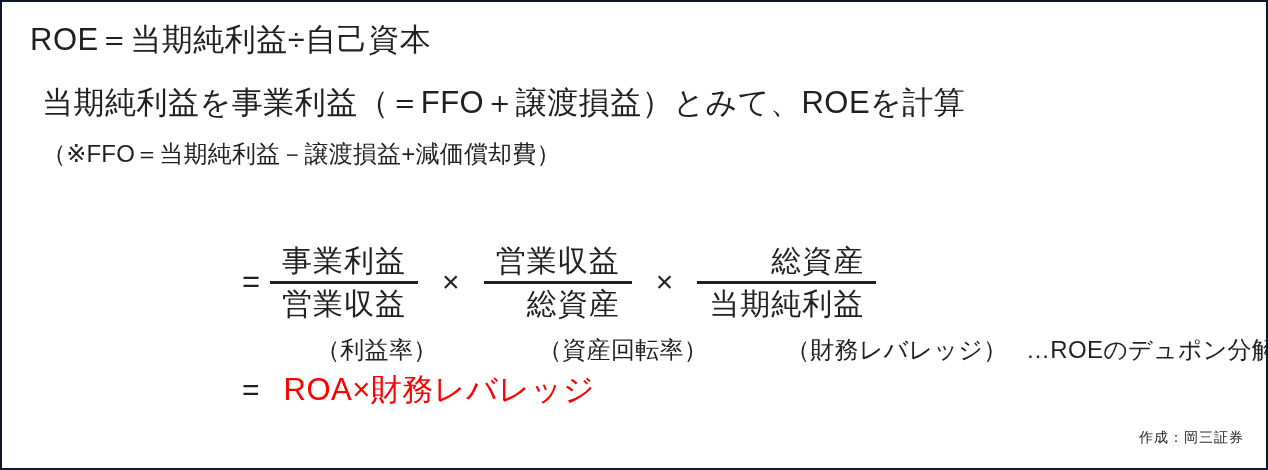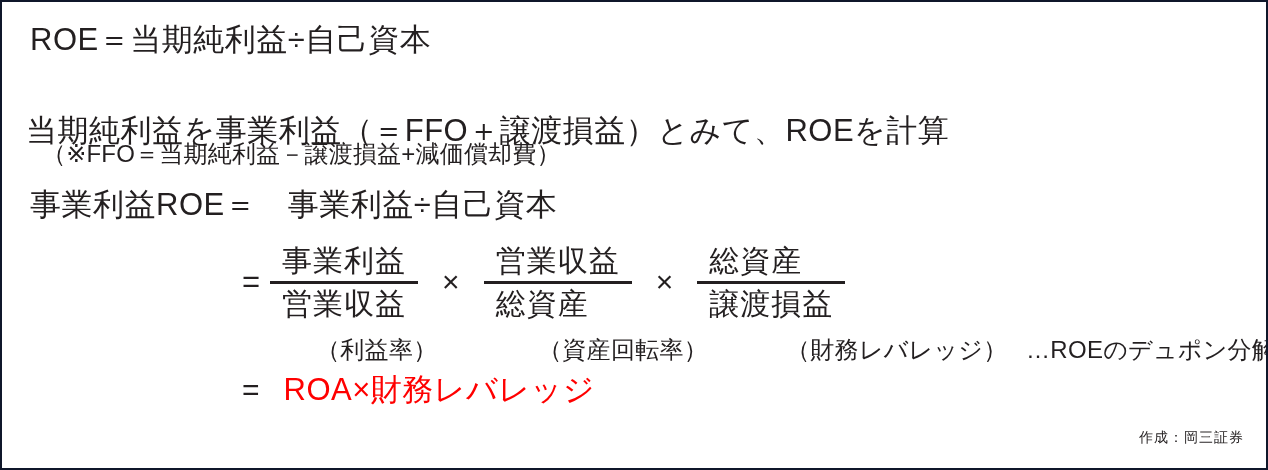--- a/index.html
+++ b/index.html
@@ -67,21 +67,21 @@
   }
   .op-times {
     font-size: 30px;
     line-height: 1;
     color: #231f20;
     padding: 0 14px;
   }
   .fraction {
     display: flex;
     flex-direction: column;
-    align-items: flex-start;
+    align-items: flex-end;
     margin: 0 10px;
   }
   .fraction .numerator,
   .fraction .denominator {
     font-size: 30px;
     line-height: 1.18;
     letter-spacing: 1px;
     color: #231f20;
     padding: 0 12px;
     white-space: nowrap;
@@ -119,25 +119,24 @@
     color: #ff0000;
   }
 </style>
 </head>
 <body>
 
 <div id="page">
 
   <div class="abs line-main" style="left:28px; top:22px;">ROE＝当期純利益÷自己資本</div>
 
-  <div class="abs line-main" style="left:24px; top:85px;margin-top:28px;">当期純利益を事業利益（＝FFO＋譲渡損益）とみて、ROEを計算</div>
+  <div class="abs line-main" style="left:40px; top:85px;">当期純利益を事業利益（＝FFO＋譲渡損益）とみて、ROEを計算</div>
 
   <div class="abs line-note" style="left:40px; top:140px;">（※FFO＝当期純利益－譲渡損益+減価償却費）</div>
 
-  <div class="abs line-main" style="left:28px; top:187px;">事業利益ROE＝　事業利益÷自己資本</div>
 
   <div id="formula-row">
 
     <span class="eq-sign">=</span>
 
     <div class="fraction">
       <div class="numerator">事業利益</div>
       <div class="bar"></div>
       <div class="denominator">営業収益</div>
     </div>
@@ -148,21 +147,21 @@
       <div class="numerator">営業収益</div>
       <div class="bar"></div>
       <div class="denominator">総資産</div>
     </div>
 
     <span class="op-times">×</span>
 
     <div class="fraction">
       <div class="numerator">総資産</div>
       <div class="bar"></div>
-      <div class="denominator">譲渡損益</div>
+      <div class="denominator">当期純利益</div>
     </div>
 
   </div>
 
   <div id="caption-row">
     <span class="abs caption" style="left:314px; top:0;">（利益率）</span>
     <span class="abs caption" style="left:536px; top:0;">（資産回転率）</span>
     <span class="abs caption" style="left:784px; top:0;">（財務レバレッジ）</span>
     <span class="abs caption" style="left:1024px; top:0;">…ROEのデュポン分解</span>
   </div>

